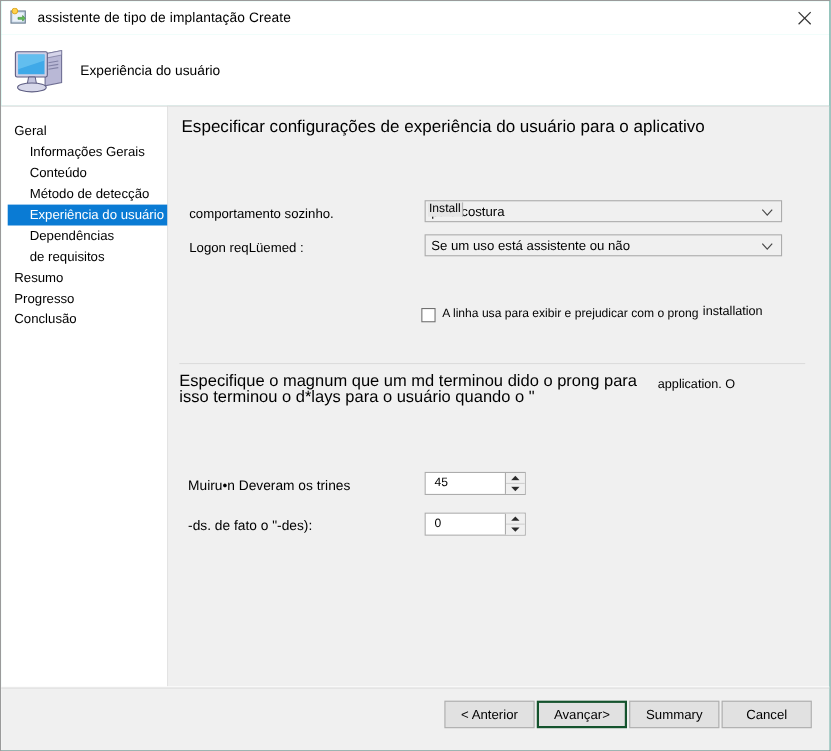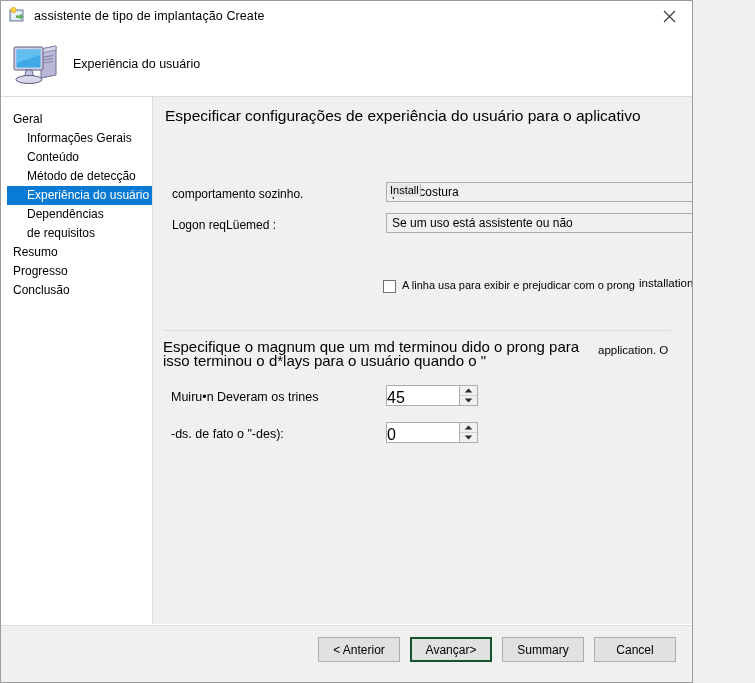--- a/index.html
+++ b/index.html
@@ -10,21 +10,21 @@
     width: 755px;
     height: 683px;
     background: #f0f0f0;
     font-family: "Liberation Sans", sans-serif;
     font-size: 12px;
     color: #000;
     overflow: hidden;
   }
   .window {
     position: relative;
-    width: 693px;
+    width: 755px;
     height: 683px;
     background: #5eead4;
     border: 1px solid #9a9a9a;
     box-sizing: border-box;
     overflow: hidden;
   }
 
   
   .titlebar {
     position: relative;
@@ -241,43 +241,44 @@
     font-size: 11.5px;
     color: #000;
     white-space: nowrap;
   }
 
   .spin-row {
     position: absolute;
     left: 0;
     right: 0;
     height: 33px;
+    margin-top: 44px;
   }
   .spin-label {
     position: absolute;
     left: 18px;
     top: 5px;
     font-size: 12.5px;
     white-space: nowrap;
   }
   .spin {
     position: absolute;
     left: 233px;
     top: 0;
     width: 92px;
     height: 21px;
     background: #ffffff;
     border: 1px solid #acacac;
     box-sizing: border-box;
   }
   .spin-value {
     position: absolute;
-    left: 0;
+    left: 8px;
     top: 3px;
-    font-size: 16px;
+    font-size: 11px;
   }
   .spin-btns {
     position: absolute;
     right: 0;
     top: 0;
     width: 17px;
     height: 100%;
     border-left: 1px solid #acacac;
     background: #f0f0f0;
     display: flex;
@@ -308,21 +309,21 @@
     right: 0;
     top: 0;
     height: 1px;
     background: #dcdcdc;
   }
   .footer-buttons {
     position: absolute;
     right: 16px;
     top: 12px;
     display: flex;
-    gap: 10px;
+    gap: 2px;
   }
   .btn {
     width: 82px;
     height: 25px;
     background: #e1e1e1;
     border: 1px solid #adadad;
     font-size: 12px;
     font-family: "Liberation Sans", sans-serif;
     color: #000;
     display: flex;

